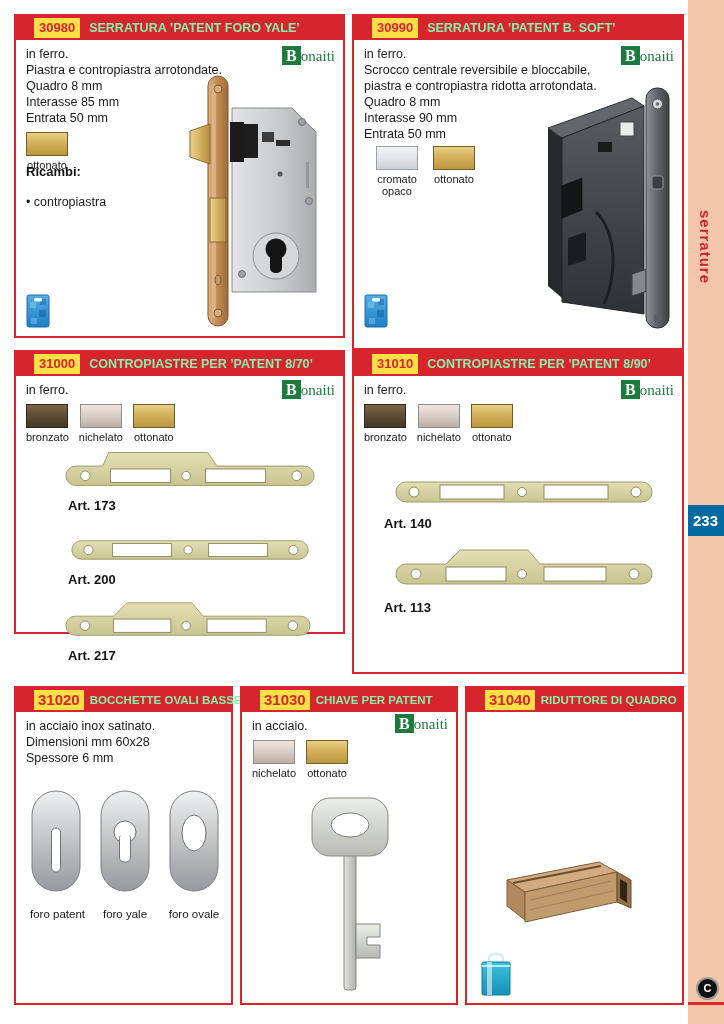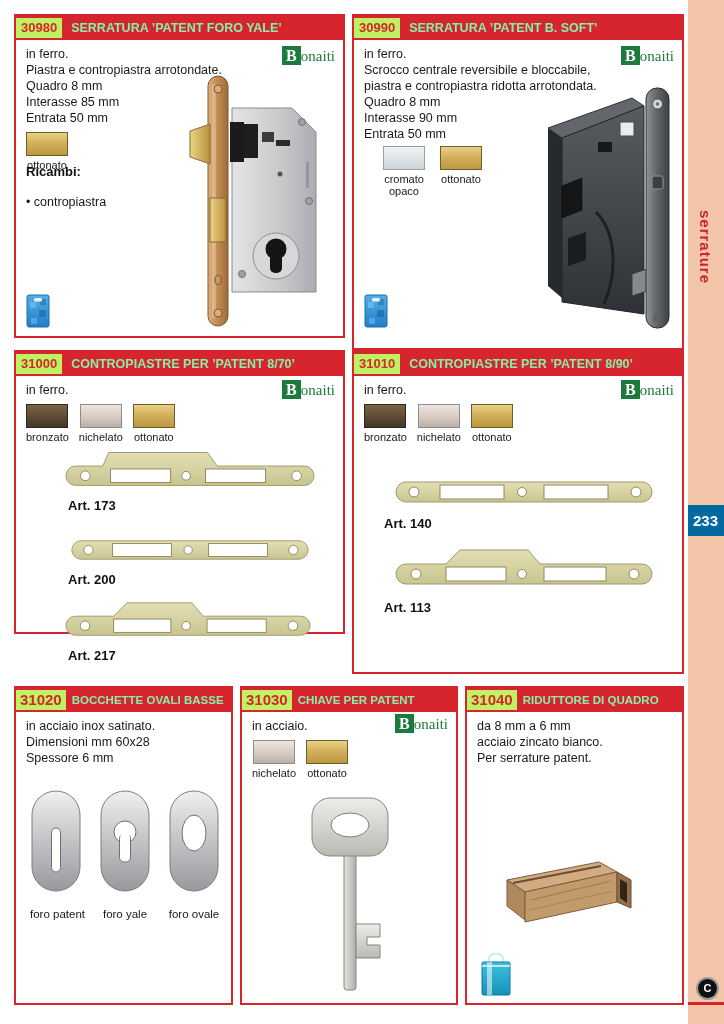--- a/index.html
+++ b/index.html
@@ -1,20 +1,20 @@
 <!DOCTYPE html>
 <html><head>
 <meta charset="utf-8">
 <style>
   html,body{margin:0;padding:0;}
   body{width:724px;height:1024px;position:relative;overflow:hidden;background:#ffffff;
        font-family:"Liberation Sans",sans-serif;}
   .cell{position:absolute;background:#fff;border:2px solid #d6252c;box-sizing:border-box;}
   .header{position:absolute;top:0;left:0;right:0;height:24px;background:#d6252c;display:flex;align-items:center;}
-  .code-box{background:#bef264;color:#d6252c;font-weight:700;font-size:13px;line-height:18px;padding:1px 5px;margin-left:0;flex:0 0 auto;}
+  .code-box{background:#fde047;color:#d6252c;font-weight:700;font-size:13px;line-height:18px;padding:1px 5px;margin-left:18px;flex:0 0 auto;}
   .title{color:#86efac;font-weight:700;font-size:12.5px;margin-left:9px;white-space:nowrap;}
   .small .title{font-size:11.5px;margin-left:6px;}
   .small .code-box{font-size:15px;padding:1px 4px;}
   .lines{position:absolute;left:10px;top:30px;font-size:12.5px;line-height:16px;color:#191919;}
   .bonaiti{position:absolute;display:flex;align-items:flex-start;}
   .b-badge{width:19px;height:19px;background:#1d7a3d;color:#fff;font-family:"Liberation Serif",serif;
            font-weight:700;font-size:16px;line-height:19px;text-align:center;display:block;}
   .b-rest{color:#1d7a3d;font-family:"Liberation Serif",serif;font-size:15px;line-height:20px;}
   .swatch-row{position:absolute;display:flex;align-items:flex-start;}
   .swatch-item{display:flex;flex-direction:column;align-items:center;margin-right:10px;}
@@ -132,21 +132,21 @@
     <span class="b-rest">onaiti</span>
   </div>
   <div class="lines">
     <div>in ferro.</div>
     <div>Scrocco centrale reversibile e bloccabile,</div>
     <div>piastra e contropiastra ridotta arrotondata.</div>
     <div>Quadro 8 mm</div>
     <div>Interasse 90 mm</div>
     <div>Entrata 50 mm</div>
   </div>
-  <div class="swatch-row" style="left:24px;top:130px;">
+  <div class="swatch-row" style="left:17px;top:130px;">
     <div class="swatch-item">
       <div class="swatch sw-cromato"></div>
       <div class="swatch-label">cromato opaco</div>
     </div>
     <div class="swatch-item">
       <div class="swatch sw-ottonato"></div>
       <div class="swatch-label">ottonato</div>
     </div>
   </div>
   <svg class="img" style="left:178px;top:66px;" width="148" height="252" viewBox="0 0 148 252">
@@ -375,25 +375,20 @@
     <rect x="14" y="4" width="76" height="58" rx="18" fill="url(#gKey)" stroke="#85857e"></rect>
     <ellipse cx="52" cy="31" rx="19" ry="12" fill="#fff" stroke="#7d7d76"></ellipse>
   </svg>
 </div>
 
 <div class="cell small" style="left:465px;top:686px;width:219px;height:319px;">
   <div class="header">
     <span class="code-box">31040</span>
     <span class="title">RIDUTTORE DI QUADRO</span>
   </div>
-  <div class="lines">
-    <div>da 8 mm a 6 mm</div>
-    <div>acciaio zincato bianco.</div>
-    <div>Per serrature patent.</div>
-  </div>
   <svg class="img" style="left:30px;top:158px;" width="150" height="86" viewBox="0 0 150 86">
     <polygon points="10,34 102,16 120,26 28,46" fill="#d2ab80" stroke="#7c5c3c"></polygon>
     <line x1="16" y1="37" x2="104" y2="20" stroke="#6b4e32" stroke-width="2"></line>
     <polygon points="10,34 28,46 28,74 10,60" fill="#b08a5e" stroke="#7c5c3c"></polygon>
     <polygon points="28,46 120,26 120,56 28,76" fill="#c29b6c" stroke="#7c5c3c"></polygon>
     <path d="M34,54 L114,35" stroke="#5a3c1e" stroke-width="1" opacity=".35"></path>
     <path d="M32,64 L116,45" stroke="#5a3c1e" stroke-width="1" opacity=".25"></path>
     <polygon points="120,26 134,34 134,62 120,56" fill="#93714b" stroke="#6b4e32"></polygon>
     <polygon points="123,33 130,37 130,57 123,52" fill="#332516"></polygon>
   </svg>

